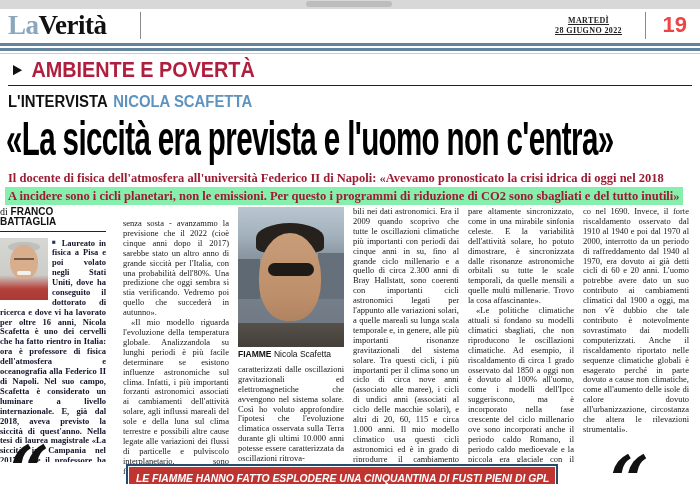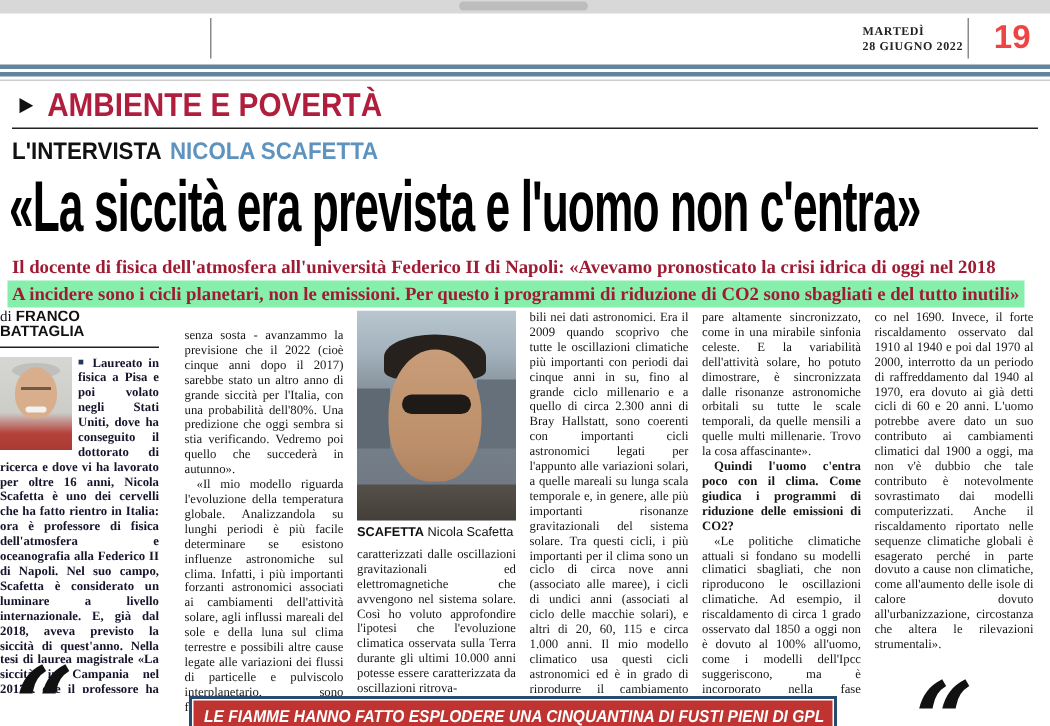--- a/index.html
+++ b/index.html
@@ -8,22 +8,22 @@
   
   .topbar{position:absolute;left:0;top:0;width:700px;height:9px;background:#d8d8d8;}
   .drag-handle{position:absolute;left:306px;top:1px;width:86px;height:6px;border-radius:3px;background:#bdbdbd;}
   
   .logo{position:absolute;left:8px;top:11px;font-family:"Liberation Serif",serif;font-weight:700;
         font-size:27px;letter-spacing:-0.5px;color:#111;line-height:28px;}
   .logo .la{color:#8aa7bd;}
   .vdiv{position:absolute;width:1px;background:#8a8a8a;}
   .d1{left:140px;top:12px;height:27px;}
   .d2{right:54px;top:12px;height:27px;}
-  .dateblock{position:absolute;right:58px;top:16px;text-align:left;font-weight:700;
-             font-size:8px;line-height:10px;letter-spacing:.4px;color:#222;}
+  .dateblock{position:absolute;right:78px;top:16px;text-align:center;font-weight:700;
+             font-size:8px;line-height:10px;letter-spacing:.4px;color:#222;text-decoration:underline;}
   .pageno{position:absolute;right:13px;top:12px;font-family:"Liberation Sans",sans-serif;
           font-weight:700;font-size:22px;color:#ef4444;}
   .rule{position:absolute;left:0;width:700px;}
   .rule.r1{top:43px;height:3px;background:#64839c;}
   .rule.r2{top:48px;height:3px;background:#64839c;}
   .rule.r3{top:53px;height:1px;background:#cccccc;}
   
   .section{position:absolute;left:10px;top:57px;white-space:nowrap;
            font-family:"Liberation Sans",sans-serif;font-weight:700;font-size:22px;
            transform:scaleX(.9);transform-origin:left top;color:#b01e3e;letter-spacing:0;}
@@ -96,20 +96,21 @@
 </style>
 </head>
 <body>
 
 <div class="page">
 
   <div class="topbar">
     <div class="drag-handle"></div>
   </div>
 
+  <div class="logo"><span class="la">La</span><span>Verità</span></div>
   <div class="vdiv d1"></div>
   <div class="dateblock">
     <div>MARTEDÌ</div>
     <div>28 GIUGNO 2022</div>
   </div>
   <div class="vdiv d2"></div>
   <div class="pageno">19</div>
   <div class="rule r1"></div>
   <div class="rule r2"></div>
   <div class="rule r3"></div>
@@ -144,32 +145,31 @@
 
   <div class="col c3">
     <div class="main-photo">
       <div class="m-bld1"></div>
       <div class="m-bld2"></div>
       <div class="m-hair"></div>
       <div class="m-face"></div>
       <div class="m-shade"></div>
       <div class="m-jacket"></div>
     </div>
-    <div class="caption"><span class="cap-label">SCAFETTA</span> <span class="cap-name">Nicola Scafetta</span></div>
+    <div class="caption"><span class="cap-label">FIAMME</span> <span class="cap-name">Nicola Scafetta</span></div>
     <div>
         <p>caratterizzati dalle oscillazioni gravitazionali ed elettromagnetiche che avvengono nel sistema solare. Così ho voluto approfondire l'ipotesi che l'evoluzione climatica osservata sulla Terra durante gli ultimi 10.000 anni potesse essere caratterizzata da oscillazioni ritrova-</p>
       </div>
   </div>
 
   <div class="col c4">
       <p>bili nei dati astronomici. Era il 2009 quando scoprivo che tutte le oscillazioni climatiche più importanti con periodi dai cinque anni in su, fino al grande ciclo millenario e a quello di circa 2.300 anni di Bray Hallstatt, sono coerenti con importanti cicli astronomici legati per l'appunto alle variazioni solari, a quelle mareali su lunga scala temporale e, in genere, alle più importanti risonanze gravitazionali del sistema solare. Tra questi cicli, i più importanti per il clima sono un ciclo di circa nove anni (associato alle maree), i cicli di undici anni (associati al ciclo delle macchie solari), e altri di 20, 60, 115 e circa 1.000 anni. Il mio modello climatico usa questi cicli astronomici ed è in grado di riprodurre il cambiamento climatico naturale da oggi fino, andando indietro nel tempo, al periodo Romano. Il sistema planetario ap-</p>
     </div>
   <div class="col c5">
       <p>pare altamente sincronizzato, come in una mirabile sinfonia celeste. E la variabilità dell'attività solare, ho potuto dimostrare, è sincronizzata dalle risonanze astronomiche orbitali su tutte le scale temporali, da quelle mensili a quelle multi millenarie. Trovo la cosa affascinante».</p>
-      <p class="q ind">Quindi l'uomo c'entra poco con il clima. Come giudica i programmi di riduzione delle emissioni di CO2?</p>
       <p class="ind">«Le politiche climatiche attuali si fondano su modelli climatici sbagliati, che non riproducono le oscillazioni climatiche. Ad esempio, il riscaldamento di circa 1 grado osservato dal 1850 a oggi non è dovuto al 100% all'uomo, come i modelli dell'Ipcc suggeriscono, ma è incorporato nella fase crescente del ciclo millenario ove sono incorporati anche il periodo caldo Romano, il periodo caldo medioevale e la piccola era glaciale con il minimo termi-</p>
     </div>
   <div class="col c6">
       <p>co nel 1690. Invece, il forte riscaldamento osservato dal 1910 al 1940 e poi dal 1970 al 2000, interrotto da un periodo di raffreddamento dal 1940 al 1970, era dovuto ai già detti cicli di 60 e 20 anni. L'uomo potrebbe avere dato un suo contributo ai cambiamenti climatici dal 1900 a oggi, ma non v'è dubbio che tale contributo è notevolmente sovrastimato dai modelli computerizzati. Anche il riscaldamento riportato nelle sequenze climatiche globali è esagerato perché in parte dovuto a cause non climatiche, come all'aumento delle isole di calore dovuto all'urbanizzazione, circostanza che altera le rilevazioni strumentali».</p>
     </div>
 
   <div class="pq pq-left">“</div>
   <div class="pq pq-right">“</div>
 
   <div class="banner">

